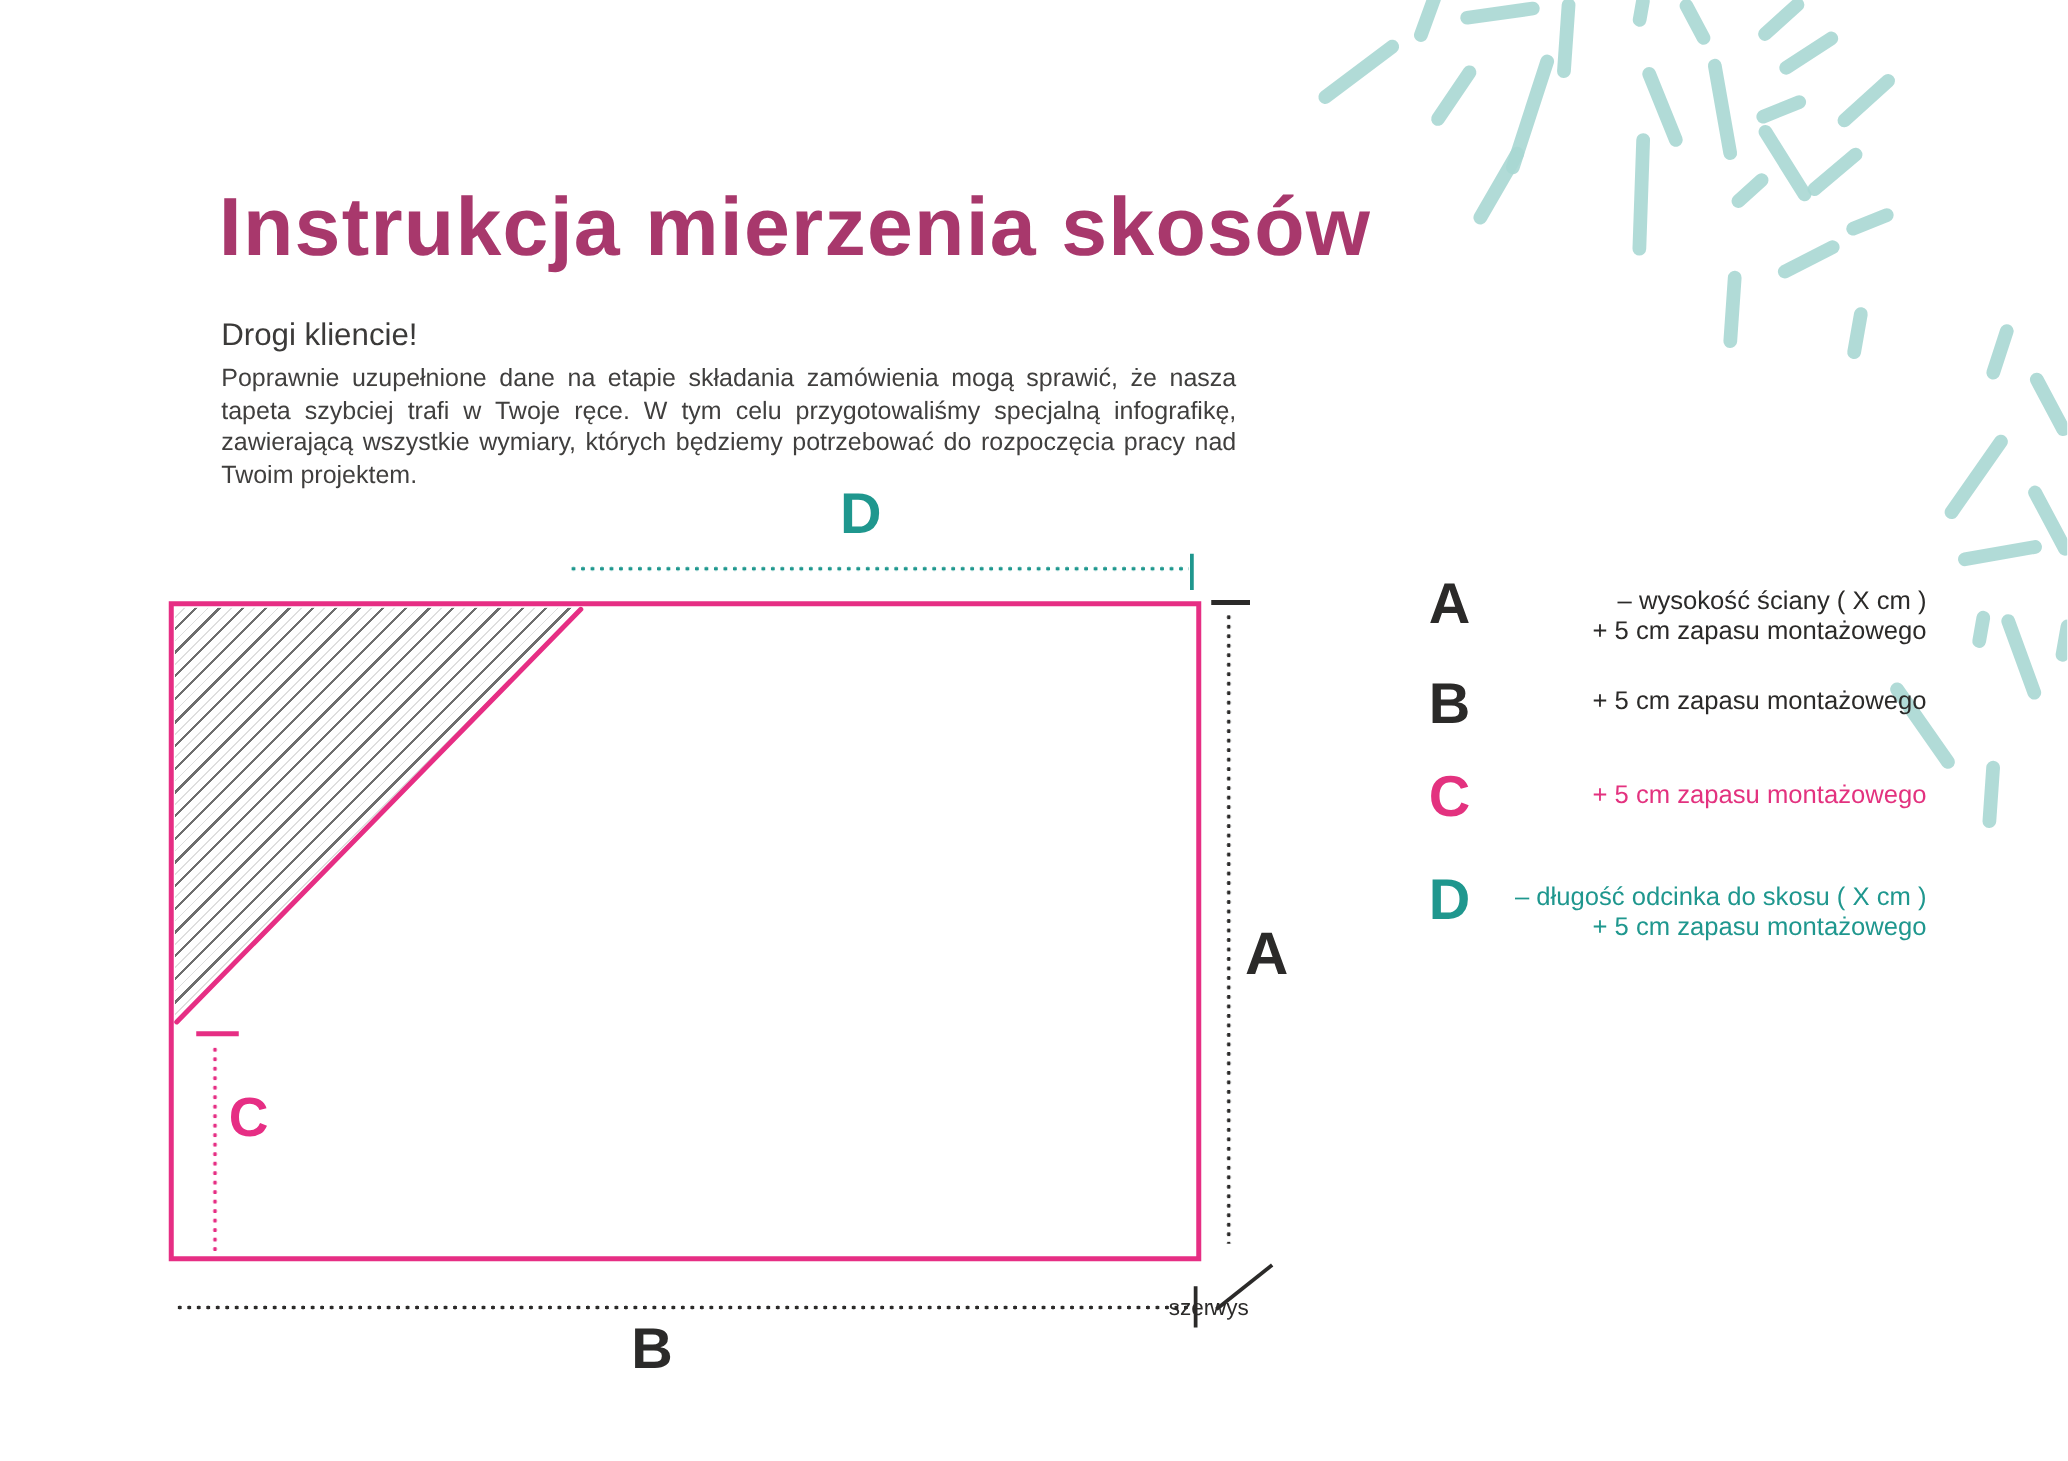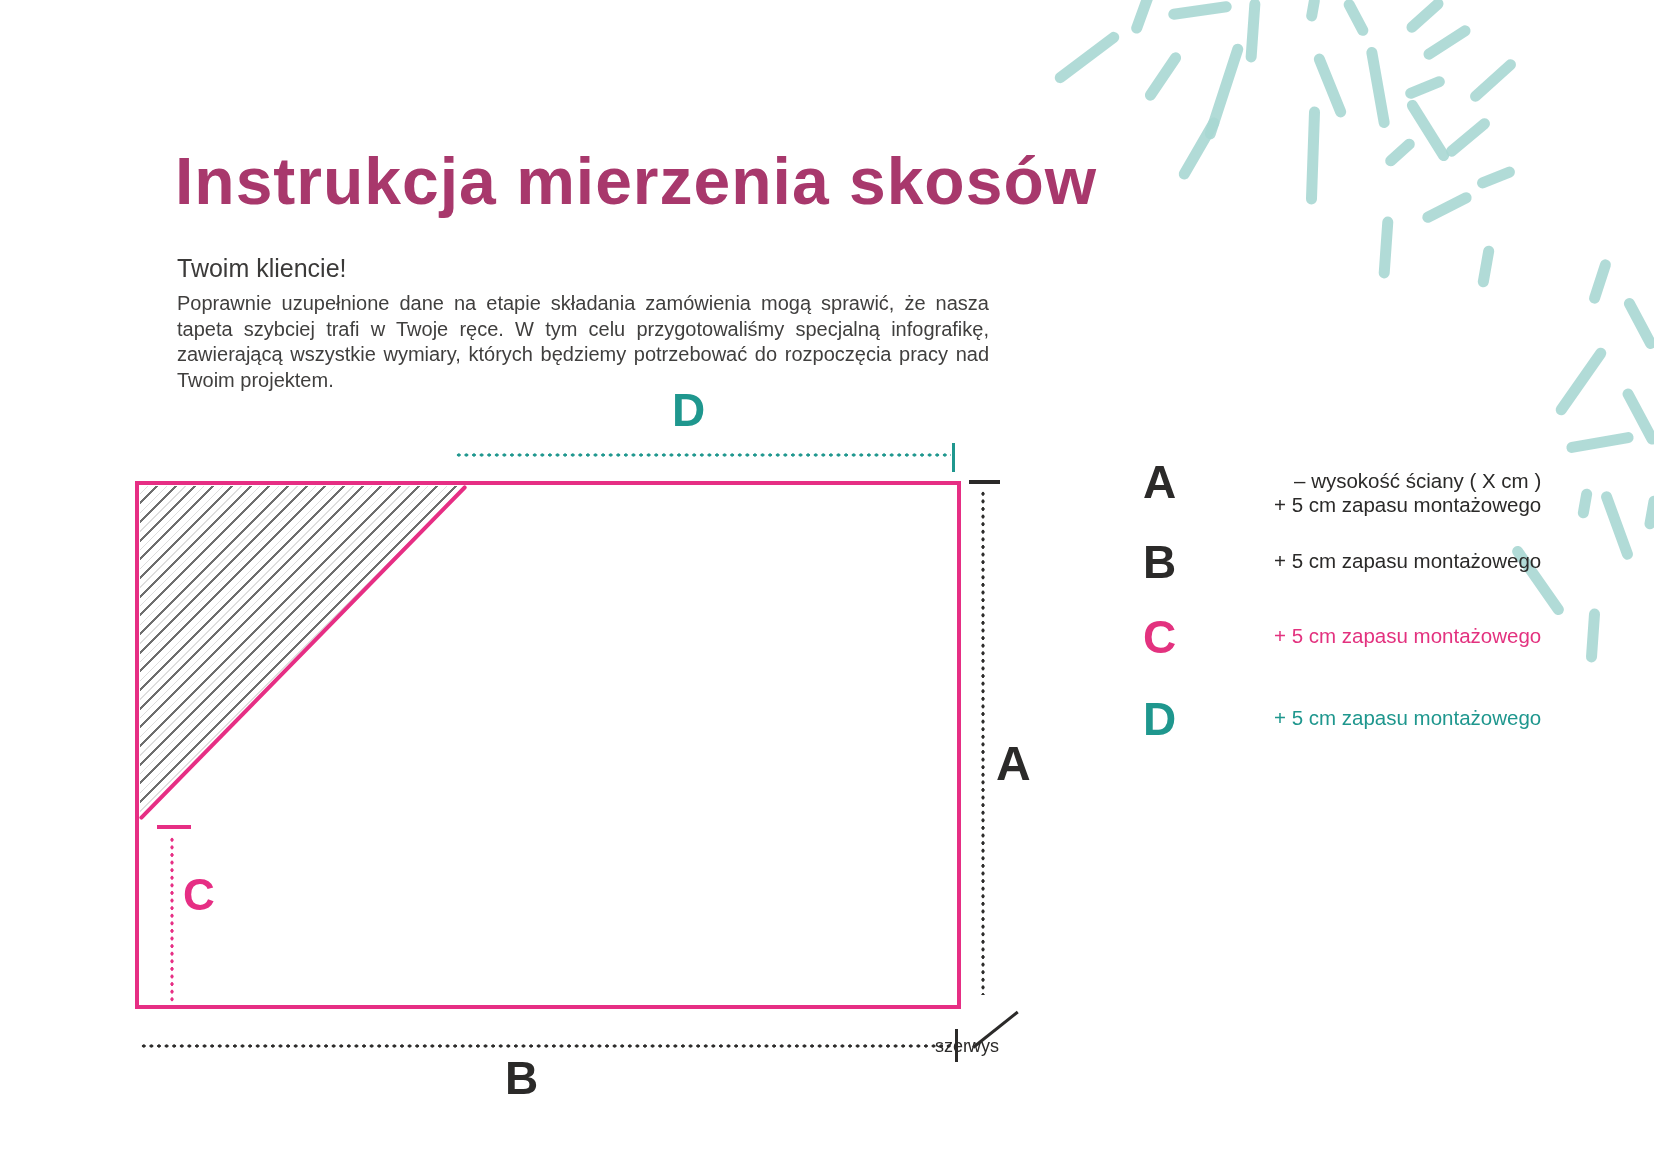--- a/index.html
+++ b/index.html
@@ -172,21 +172,21 @@
       <div class="grain" style="left: 1609px; top: 410.5px; width: 62px; background: rgb(169, 215, 211); transform: rotate(62deg);"></div>
       <div class="grain" style="left: 1566px; top: 436.5px; width: 68px; background: rgb(169, 215, 211); transform: rotate(-10deg);"></div>
       <div class="grain" style="left: 1570px; top: 497.5px; width: 30px; background: rgb(169, 215, 211); transform: rotate(-80deg);"></div>
       <div class="grain" style="left: 1581px; top: 519.5px; width: 72px; background: rgb(169, 215, 211); transform: rotate(70deg);"></div>
       <div class="grain" style="left: 1635px; top: 506.5px; width: 34px; background: rgb(169, 215, 211); transform: rotate(-80deg);"></div>
       <div class="grain" style="left: 1497px; top: 574.5px; width: 82px; background: rgb(169, 215, 211); transform: rotate(55deg);"></div>
       <div class="grain" style="left: 1566px; top: 629.5px; width: 54px; background: rgb(169, 215, 211); transform: rotate(-86deg);"></div>
     </div>
 
   <div class="abs" id="title">Instrukcja mierzenia skosów</div>
-  <div class="abs" id="greeting">Twoim kliencie!</div>
+  <div class="abs" id="greeting">Drogi kliencie!</div>
   <div class="abs" id="intro-paragraph">Poprawnie uzupełnione dane na etapie składania zamówienia mogą sprawić, że nasza tapeta szybciej trafi w Twoje ręce. W tym celu przygotowaliśmy specjalną infografikę, zawierającą wszystkie wymiary, których będziemy potrzebować do rozpoczęcia pracy nad Twoim projektem.</div>
 
   <div class="abs" id="wall-outline"></div>
   <div class="abs" id="slope-hatch-area"></div>
   <div class="abs" id="slope-edge-line"></div>
 
   <div class="abs dots-h" id="dim-d-line"></div>
   <div class="abs" id="dim-d-tick"></div>
   <div class="abs" id="label-d">D</div>
 
@@ -221,17 +221,18 @@
   </div>
   <div class="legend-item legend-pink" id="legend-item-c">
     <div class="legend-letter">C</div>
     <div class="legend-text">
       <div class="legend-line2">+ 5 cm zapasu montażowego</div>
     </div>
   </div>
   <div class="legend-item legend-teal" id="legend-item-d">
     <div class="legend-letter">D</div>
     <div class="legend-text">
+      <div>– długość odcinka do skosu ( X cm )</div>
       <div class="legend-line2">+ 5 cm zapasu montażowego</div>
     </div>
   </div>
 
 </div>
 
 </body></html>

